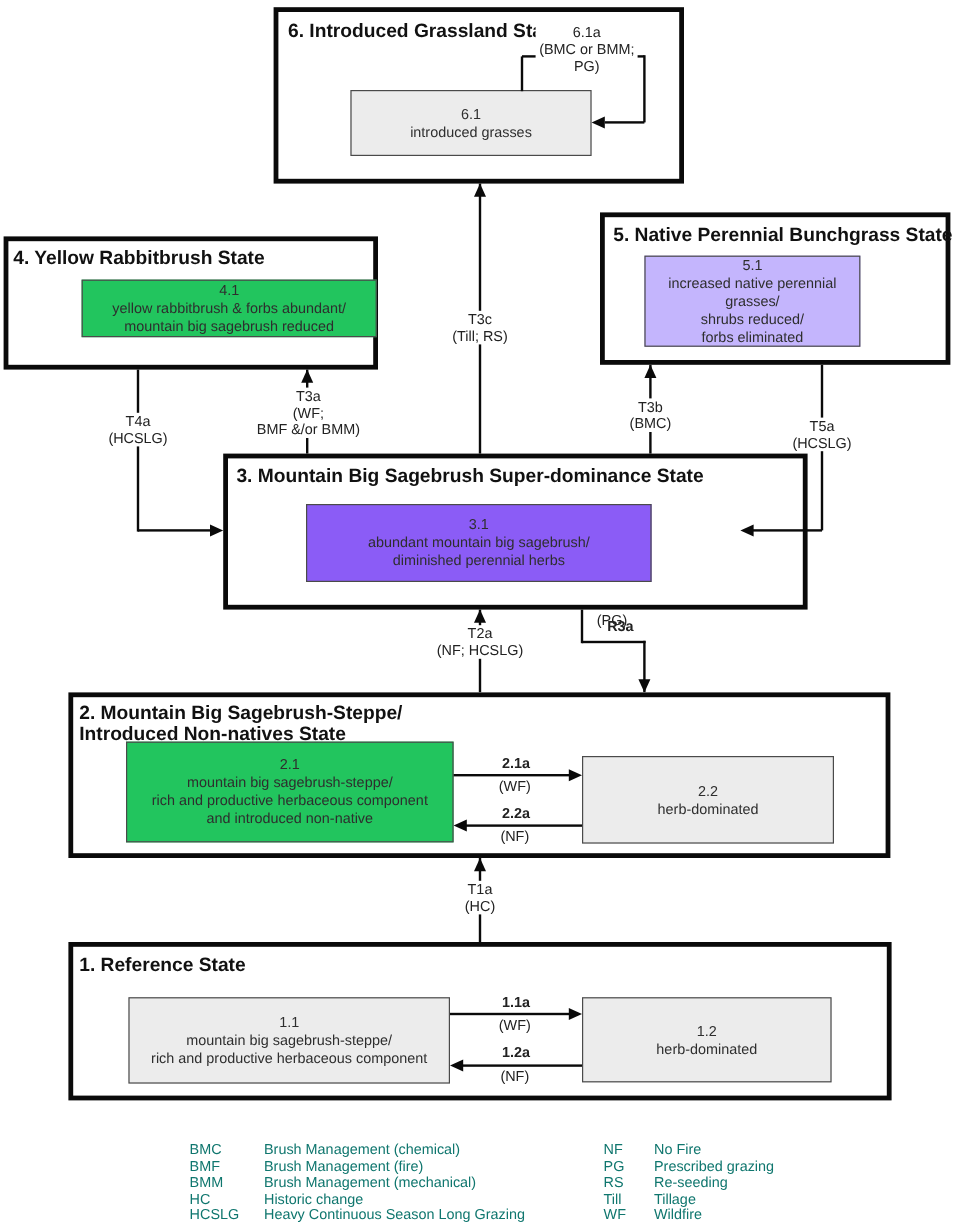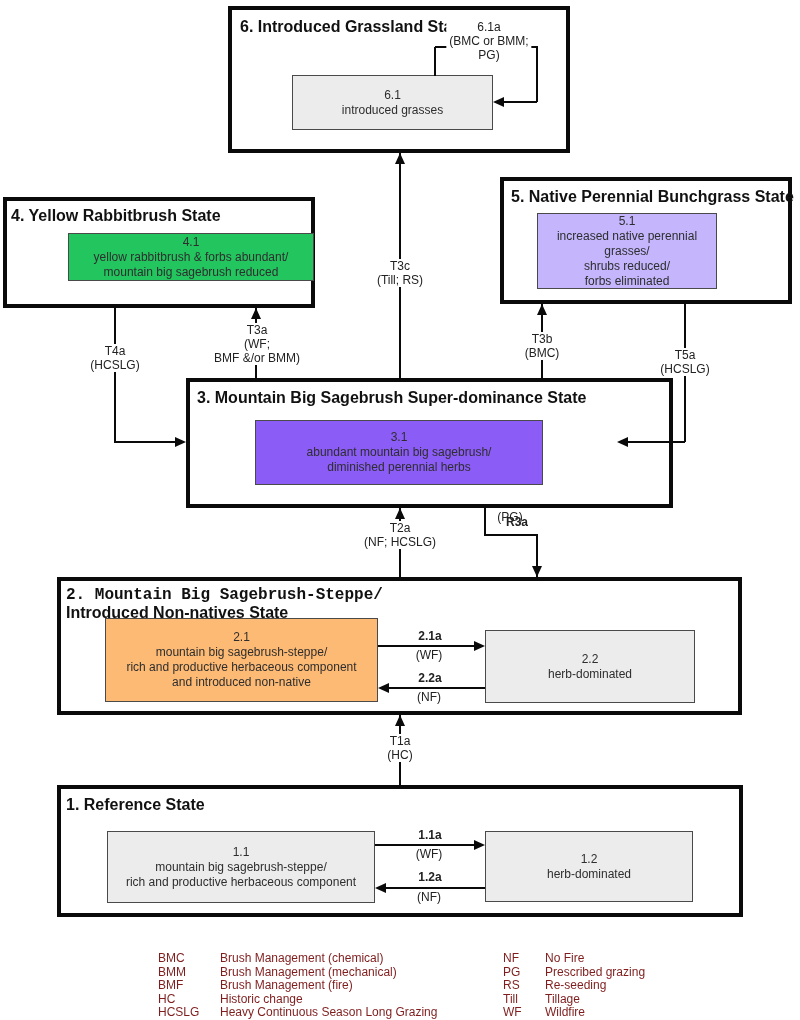--- a/index.html
+++ b/index.html
@@ -25,21 +25,21 @@
   .tlabel{
     position:absolute;transform:translateX(-50%);text-align:center;
     font-size:12px;line-height:14px;background:#fff;padding:0 3px;color:#222;white-space:nowrap;
   }
   .tlabel .tcode{font-weight:normal;}
   .slabel{
     position:absolute;transform:translateX(-50%);text-align:center;
     font-size:12px;line-height:14px;color:#222;white-space:nowrap;
   }
   .slabel.bold{font-weight:bold;}
-  .legend-col{position:absolute;font-size:12px;color:#7f1d1d;}
+  .legend-col{position:absolute;font-size:12px;color:#0f766e;}
   .lrow{height:13.6px;line-height:13.6px;white-space:nowrap;}
   .lcode{display:inline-block;}
   .legend-col.left .lcode{width:62px;}
   .legend-col.right .lcode{width:42px;}
 </style>
 </head>
 <body>
 
 <div id="canvas">
 
@@ -136,23 +136,23 @@
   </div>
 
   <div class="vline" style="left: 484px; top: 508px; height: 28px; background: rgb(10, 10, 10);"></div>
   <div class="hline" style="left: 485px; top: 534px; width: 53px; background: rgb(10, 10, 10);"></div>
   <div class="vline" style="left: 536px; top: 534px; height: 43px; background: rgb(10, 10, 10);"></div>
   <div class="arr down" style="left:531.5px;top:566px;"></div>
   <div class="slabel bold" style="left:517px;top:515px;">R3a</div>
   <div class="slabel" style="left:510px;top:510px;">(PG)</div>
 
   <div class="state" style="left: 57px; top: 577px; width: 685px; height: 138px; border-color: rgb(10, 10, 10);">
-    <div class="state-title" style="left:5px;top:5px;font-family:Liberation Mono, monospace;">2. Mountain Big Sagebrush-Steppe/</div>
+    <div class="state-title" style="left:5px;top:5px;">2. Mountain Big Sagebrush-Steppe/</div>
     <div class="state-title" style="left:5px;top:23px;">Introduced Non-natives State</div>
-    <div class="community" style="left: 44px; top: 37px; width: 273px; height: 84px; background: #fdba74; border-color: rgb(74, 74, 74);">
+    <div class="community" style="left: 44px; top: 37px; width: 273px; height: 84px; background: #22c55e; border-color: rgb(74, 74, 74);">
       <div>2.1</div>
       <div>mountain big sagebrush-steppe/</div>
       <div>rich and productive herbaceous component</div>
       <div>and introduced non-native</div>
     </div>
     <div class="community" style="left: 424px; top: 49px; width: 210px; height: 73px; background: rgb(236, 236, 236); border-color: rgb(74, 74, 74);">
       <div>2.2</div>
       <div>herb-dominated</div>
     </div>
   </div>
@@ -195,26 +195,26 @@
   <div class="hline" style="left: 382px; top: 887px; width: 103px; background: rgb(10, 10, 10);"></div>
   <div class="arr left" style="left:375px;top:882.5px;"></div>
   <div class="slabel bold" style="left:430px;top:870px;">1.2a</div>
   <div class="slabel" style="left:429px;top:890px;">(NF)</div>
 
   <div class="legend-col left" style="left:158px;top:952px;">
     <div class="lrow">
       <span class="lcode">BMC</span><span class="ldesc">Brush Management (chemical)</span>
     </div>
     <div class="lrow">
+      <span class="lcode">BMF</span><span class="ldesc">Brush Management (fire)</span>
+    </div>
+    <div class="lrow">
       <span class="lcode">BMM</span><span class="ldesc">Brush Management (mechanical)</span>
     </div>
     <div class="lrow">
-      <span class="lcode">BMF</span><span class="ldesc">Brush Management (fire)</span>
-    </div>
-    <div class="lrow">
       <span class="lcode">HC</span><span class="ldesc">Historic change</span>
     </div>
     <div class="lrow">
       <span class="lcode">HCSLG</span><span class="ldesc">Heavy Continuous Season Long Grazing</span>
     </div>
   </div>
 
   <div class="legend-col right" style="left:503px;top:952px;">
     <div class="lrow">
       <span class="lcode">NF</span><span class="ldesc">No Fire</span>

